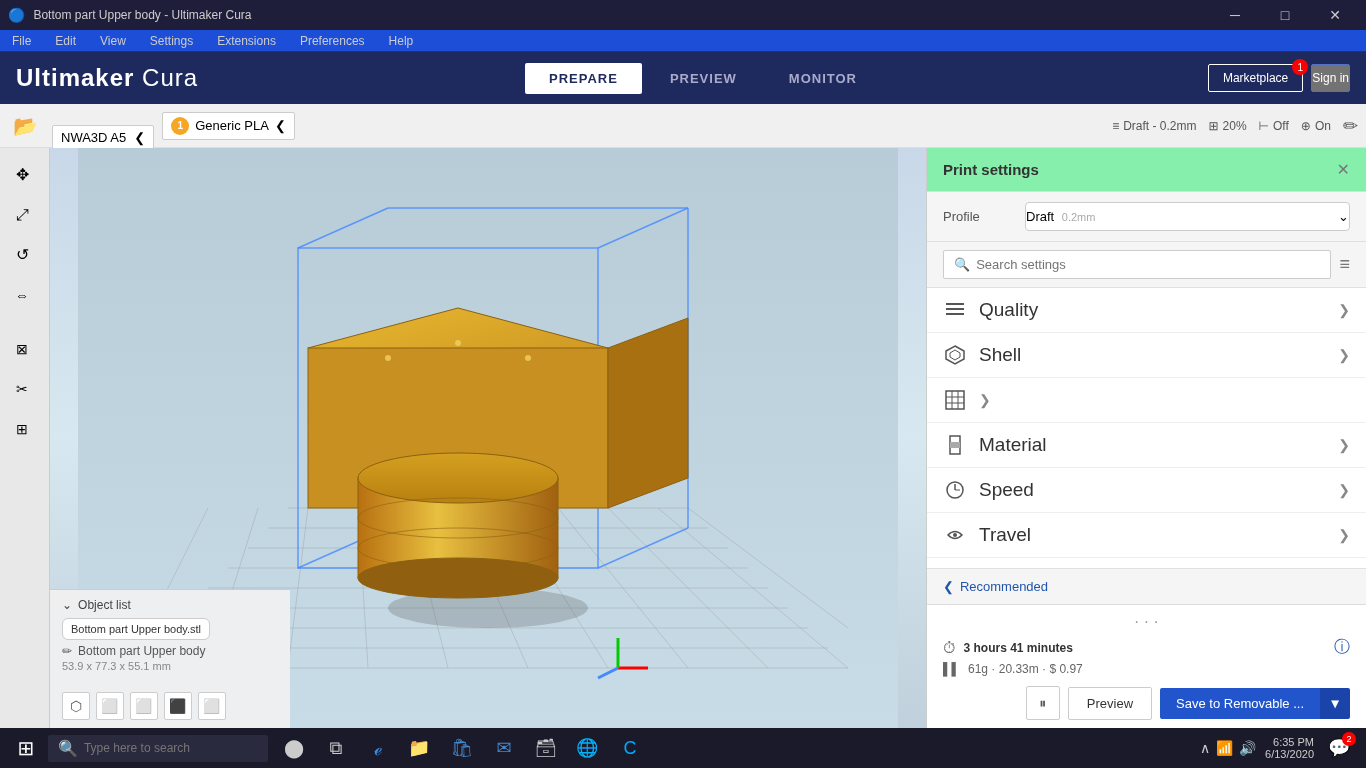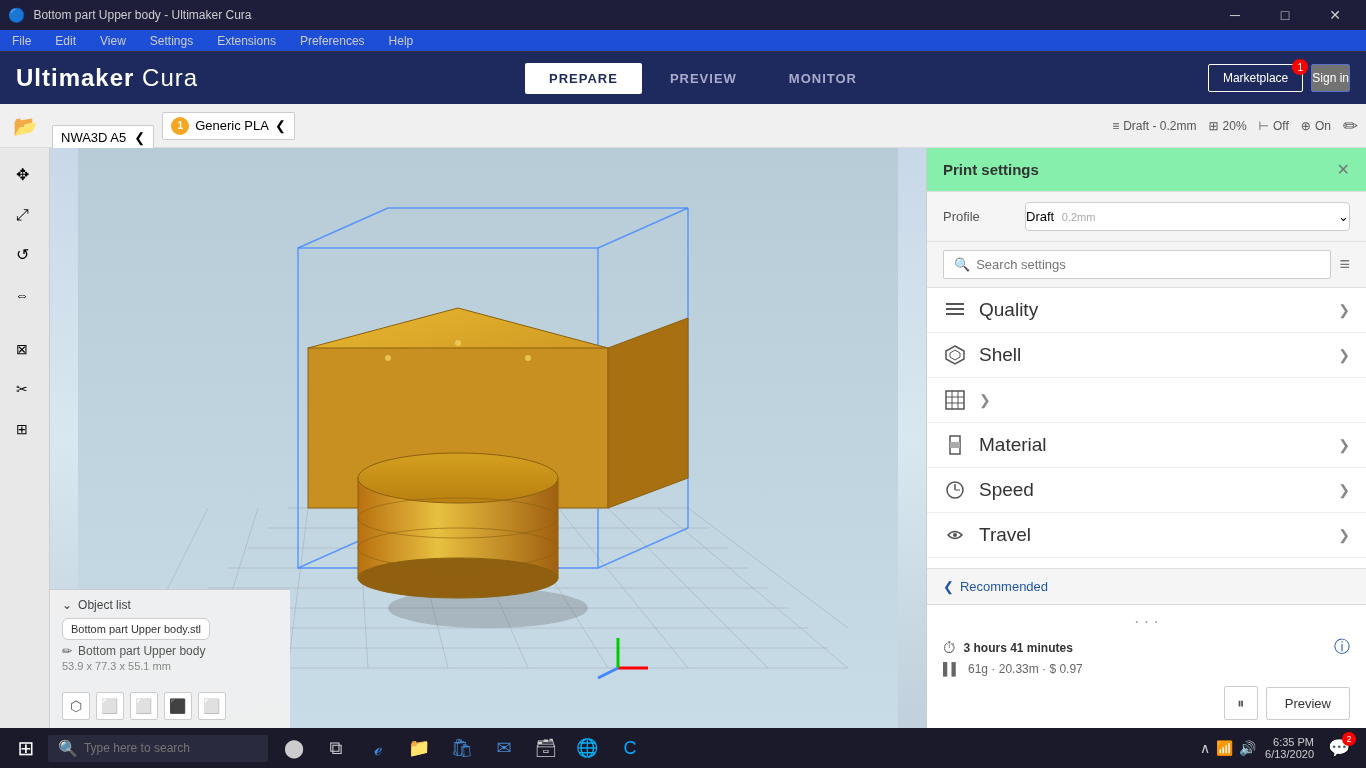--- a/index.html
+++ b/index.html
@@ -776,20 +776,24 @@
         </div>
         <span class="info-icon">ⓘ</span>
       </div>
       <div class="material-row">
         <span>▌▌</span>
         <span>61g · 20.33m · $ 0.97</span>
       </div>
       <div class="action-row">
         <button class="pause-btn">⏸</button>
         <button class="preview-btn">Preview</button>
+        <div class="save-btn-group">
+          <button class="save-btn">Save to Removable ...</button>
+          <button class="save-dropdown">▼</button>
+        </div>
       </div>
     </div>
 
   </div>
 </div>
 
 <div class="taskbar">
   <button class="taskbar-start">⊞</button>
   <div class="taskbar-search">
     <span style="color:#888;">🔍</span>

